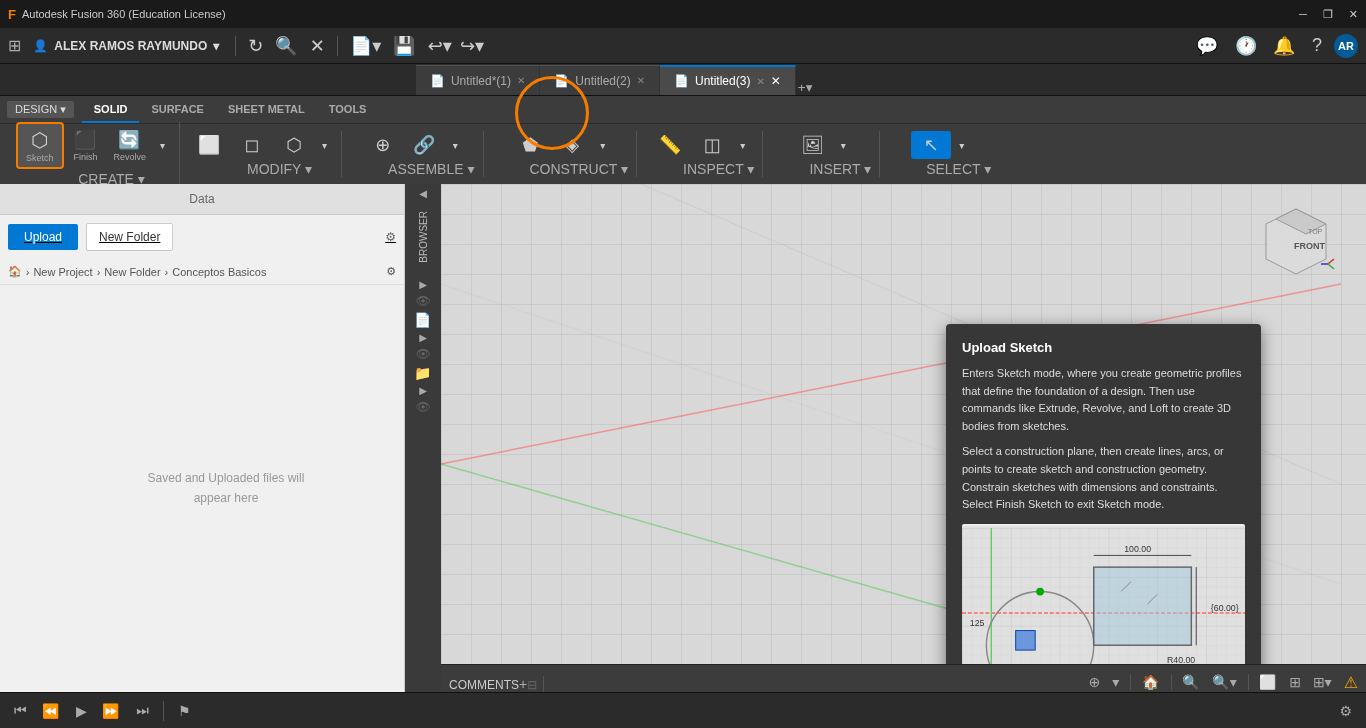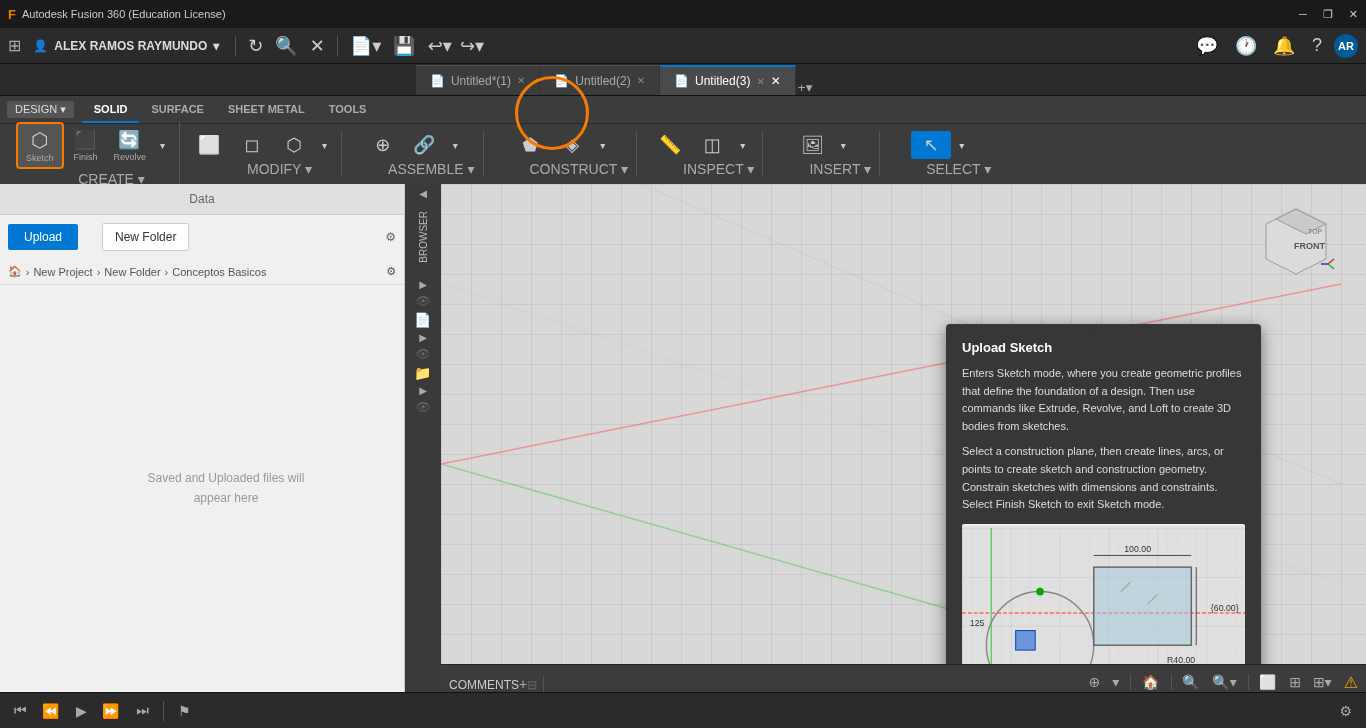--- a/index.html
+++ b/index.html
@@ -47,21 +47,21 @@
     .create-btn-highlighted { position: relative; border: 2px solid #f57c00; border-radius: 4px; }
 
     
     #main { display: flex; height: calc(728px - 28px - 36px - 32px - 60px - 28px - 36px); }
 
     
     #left-panel { width: 405px; background: #f0f0f0; display: flex; flex-direction: column; border-right: 1px solid #ccc; }
     #left-panel-tabs { display: flex; border-bottom: 1px solid #ccc; }
     #left-panel-tabs .ptab { flex: 1; text-align: center; padding: 8px; font-size: 12px; cursor: pointer; background: #e0e0e0; color: #666; }
     #left-panel-tabs .ptab.active { background: #f0f0f0; color: #333; border-bottom: 2px solid #0078d4; }
-    #left-panel-actions { display: flex; align-items: center; gap: 24px; padding: 8px; }
+    #left-panel-actions { display: flex; align-items: center; gap: 8px; padding: 8px; text-decoration: underline; }
     #left-panel-actions .upload-btn { background: #0078d4; color: #fff; border: none; padding: 6px 16px; font-size: 12px; cursor: pointer; border-radius: 2px; }
     #left-panel-actions .new-folder-btn { background: #fff; color: #333; border: 1px solid #ccc; padding: 6px 12px; font-size: 12px; cursor: pointer; border-radius: 2px; }
     #left-panel-actions .settings-icon { margin-left: auto; color: #666; cursor: pointer; }
 
     
     #breadcrumb { display: flex; align-items: center; gap: 4px; padding: 6px 8px; background: #f0f0f0; border-bottom: 1px solid #ddd; font-size: 11px; color: #555; }
 
     
     #viewport { flex: 1; background: #d8d8d8; position: relative; overflow: hidden; }
     .grid-bg { width: 100%; height: 100%; background-color: #d8d8d8; background-image: linear-gradient(rgba(180,180,180,0.4) 1px, transparent 1px), linear-gradient(90deg, rgba(180,180,180,0.4) 1px, transparent 1px); background-size: 30px 30px; position: absolute; }

